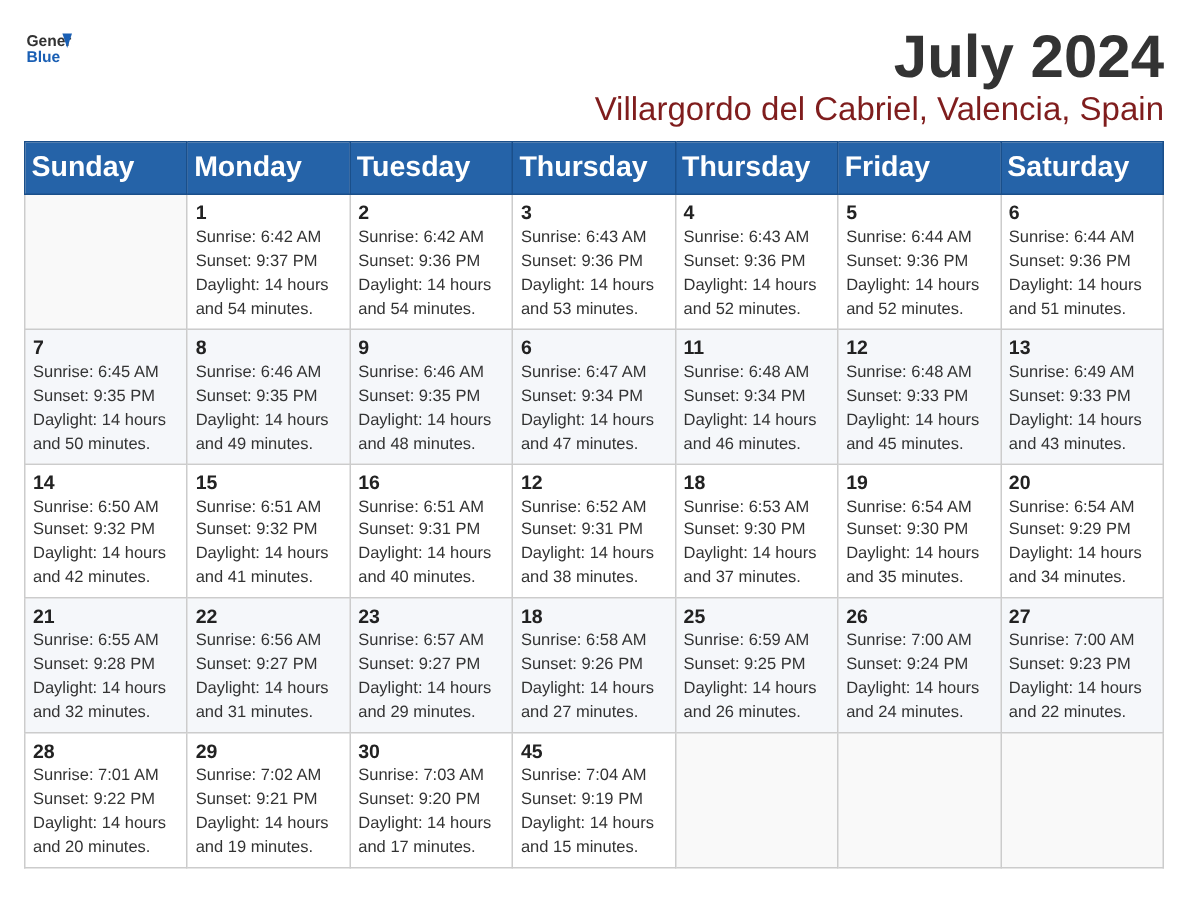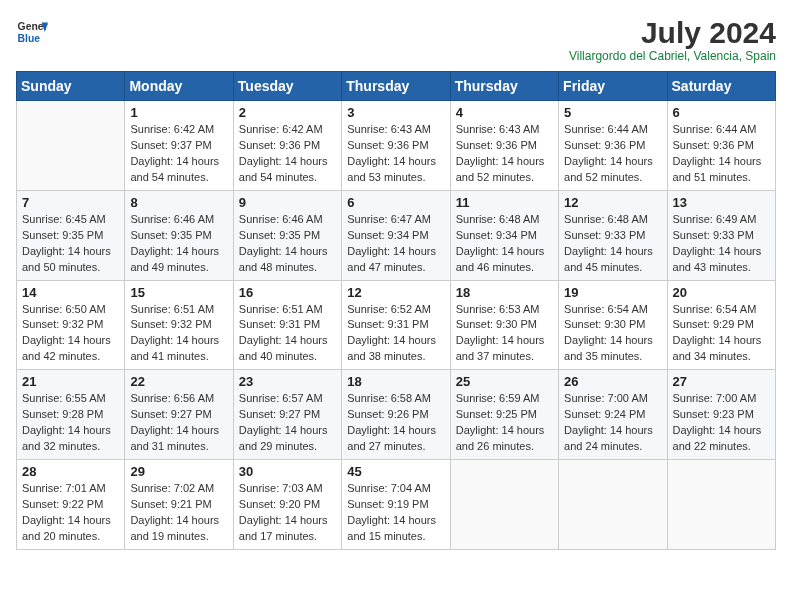--- a/index.html
+++ b/index.html
@@ -22,40 +22,40 @@
       gap: 4px;
     }
     .logo-icon {
       width: 32px;
       height: 32px;
     }
     .title-block {
       text-align: right;
     }
     .calendar-title {
-      font-size: 30px;
+      font-size: 40px;
       font-weight: bold;
       color: #333;
       line-height: 1.1;
     }
     .calendar-subtitle {
-      font-size: 12px;
-      color: #15803d;
+      font-size: 22px;
+      color: #7f1d1d;
     }
     table {
       width: 100%;
       border-collapse: collapse;
       font-size: 11px;
     }
     thead tr th {
       background-color: #2563a8;
       color: #fff;
       padding: 6px 4px;
       text-align: left;
-      font-size: 14px;
+      font-size: 19px;
       font-weight: bold;
       border: 1px solid #1a4f8a;
     }
     tbody tr td {
       border: 1px solid #ccc;
       vertical-align: top;
       padding: 4px 5px;
       width: calc(100% / 7);
       min-height: 80px;
       background: #fff;

